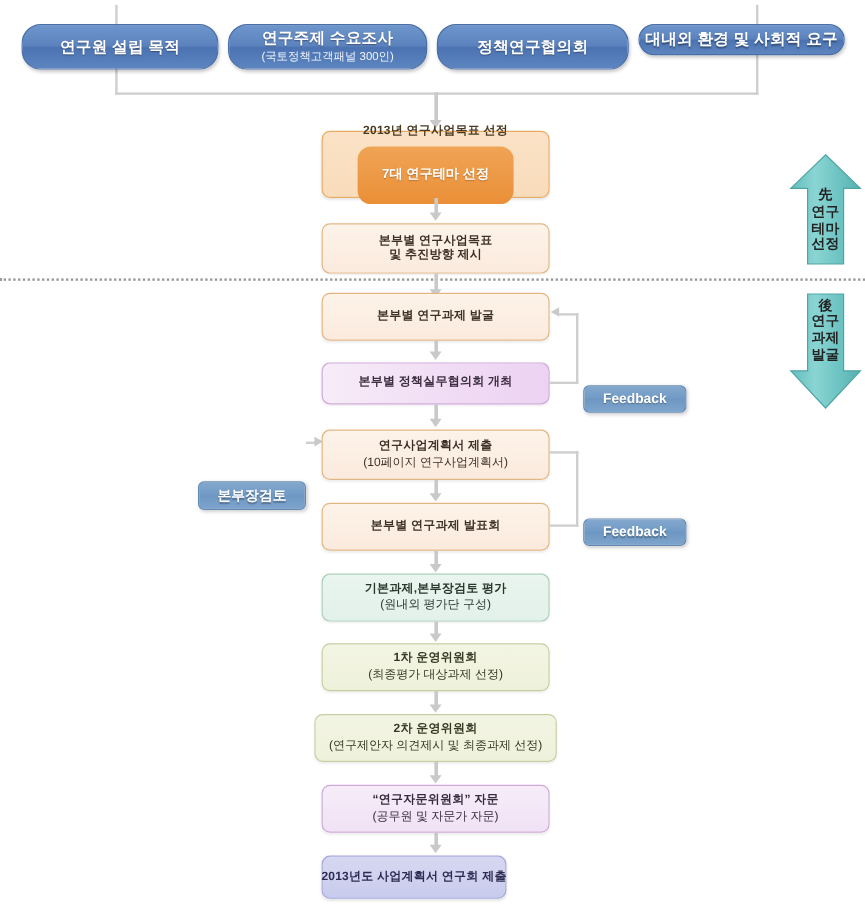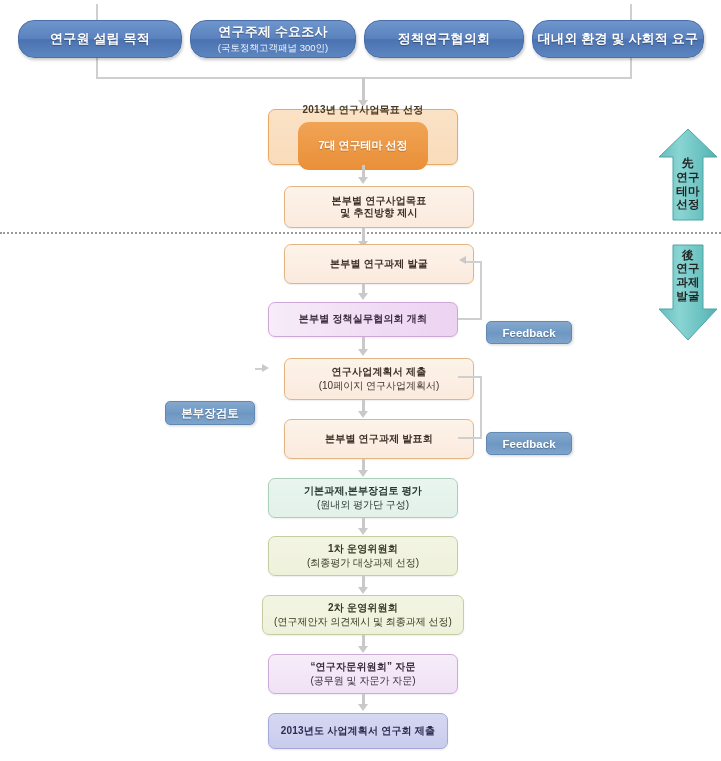--- a/index.html
+++ b/index.html
@@ -71,21 +71,20 @@
     border-radius: 11px;
     padding: 17px 20px;
     text-shadow: 0 1px 1px rgba(0,0,0,.25);
     white-space: nowrap;
   }
   .cream {
     background: linear-gradient(to bottom,#fdf3e9 0%,#fbeade 100%);
     border: 1px solid #e2b683;
     color: #3d3026;
     box-shadow: 0 1px 2px rgba(0,0,0,.07);
-    margin-left: 16px;
   }
   .pinkish {
     background: linear-gradient(to right,#f7ecf8 0%,#f0dbf4 60%,#ecd3f2 100%);
     border: 1px solid #cfa6d9;
     color: #3c2e40;
     box-shadow: 0 1px 2px rgba(0,0,0,.07);
   }
   .mint {
     background: linear-gradient(to bottom,#e9f5ee 0%,#e2f1ea 100%);
     border: 1px solid #abcfbb;
@@ -203,21 +202,21 @@
 
   <div class="node src" style="left:190px; top:20px; width:166px; height:38px;">
     <span class="title">연구주제 수요조사</span>
     <span class="sub">(국토정책고객패널 300인)</span>
   </div>
 
   <div class="node src" style="left:364px; top:20px; width:160px; height:38px;">
     <span class="title">정책연구협의회</span>
   </div>
 
-  <div class="node src" style="left:532px; top:20px; width:172px; height:38px;">
+  <div class="node src" style="left:532px; top:20px; width:172px; height:26px;">
     <span class="title">대내외 환경 및 사회적 요구</span>
   </div>
 
   <div class="vline" style="left:362px; top:77px; height:25px;"></div>
   <div class="arrow-down" style="left:358px; top:100px;"></div>
 
   <div class="node orange-main" style="left:268px; top:109px; width:190px; height:56px;">
     <span class="title">2013년 연구사업목표 선정</span>
     <span class="pill">7대 연구테마 선정</span>
   </div>
@@ -312,21 +311,21 @@
   <div class="arrow-down" style="left:358px; top:646px;"></div>
 
   <div class="node lilac" style="left:268px; top:654px; width:190px; height:40px;">
     <span class="title">“연구자문위원회” 자문</span>
     <span class="sub">(공무원 및 자문가 자문)</span>
   </div>
 
   <div class="vline" style="left:362px; top:694px; height:12px;"></div>
   <div class="arrow-down" style="left:358px; top:704px;"></div>
 
-  <div class="node periwinkle" style="left:268px; top:713px; width:180px; height:36px;">
+  <div class="node periwinkle" style="left:268px; top:713px; width:154px; height:36px;">
     <span class="title">2013년도 사업계획서 연구회 제출</span>
   </div>
 
   <div class="phase" style="left:657px; top:127px; width:62px; height:95px;">
     <svg width="62" height="95" viewBox="0 0 62 95">
       <defs>
         <linearGradient id="tealUp" x1="0" y1="0" x2="1" y2="0">
           <stop offset="0%" stop-color="#63bdbd"></stop>
           <stop offset="35%" stop-color="#8ad5d3"></stop>
           <stop offset="70%" stop-color="#6cc3c2"></stop>

